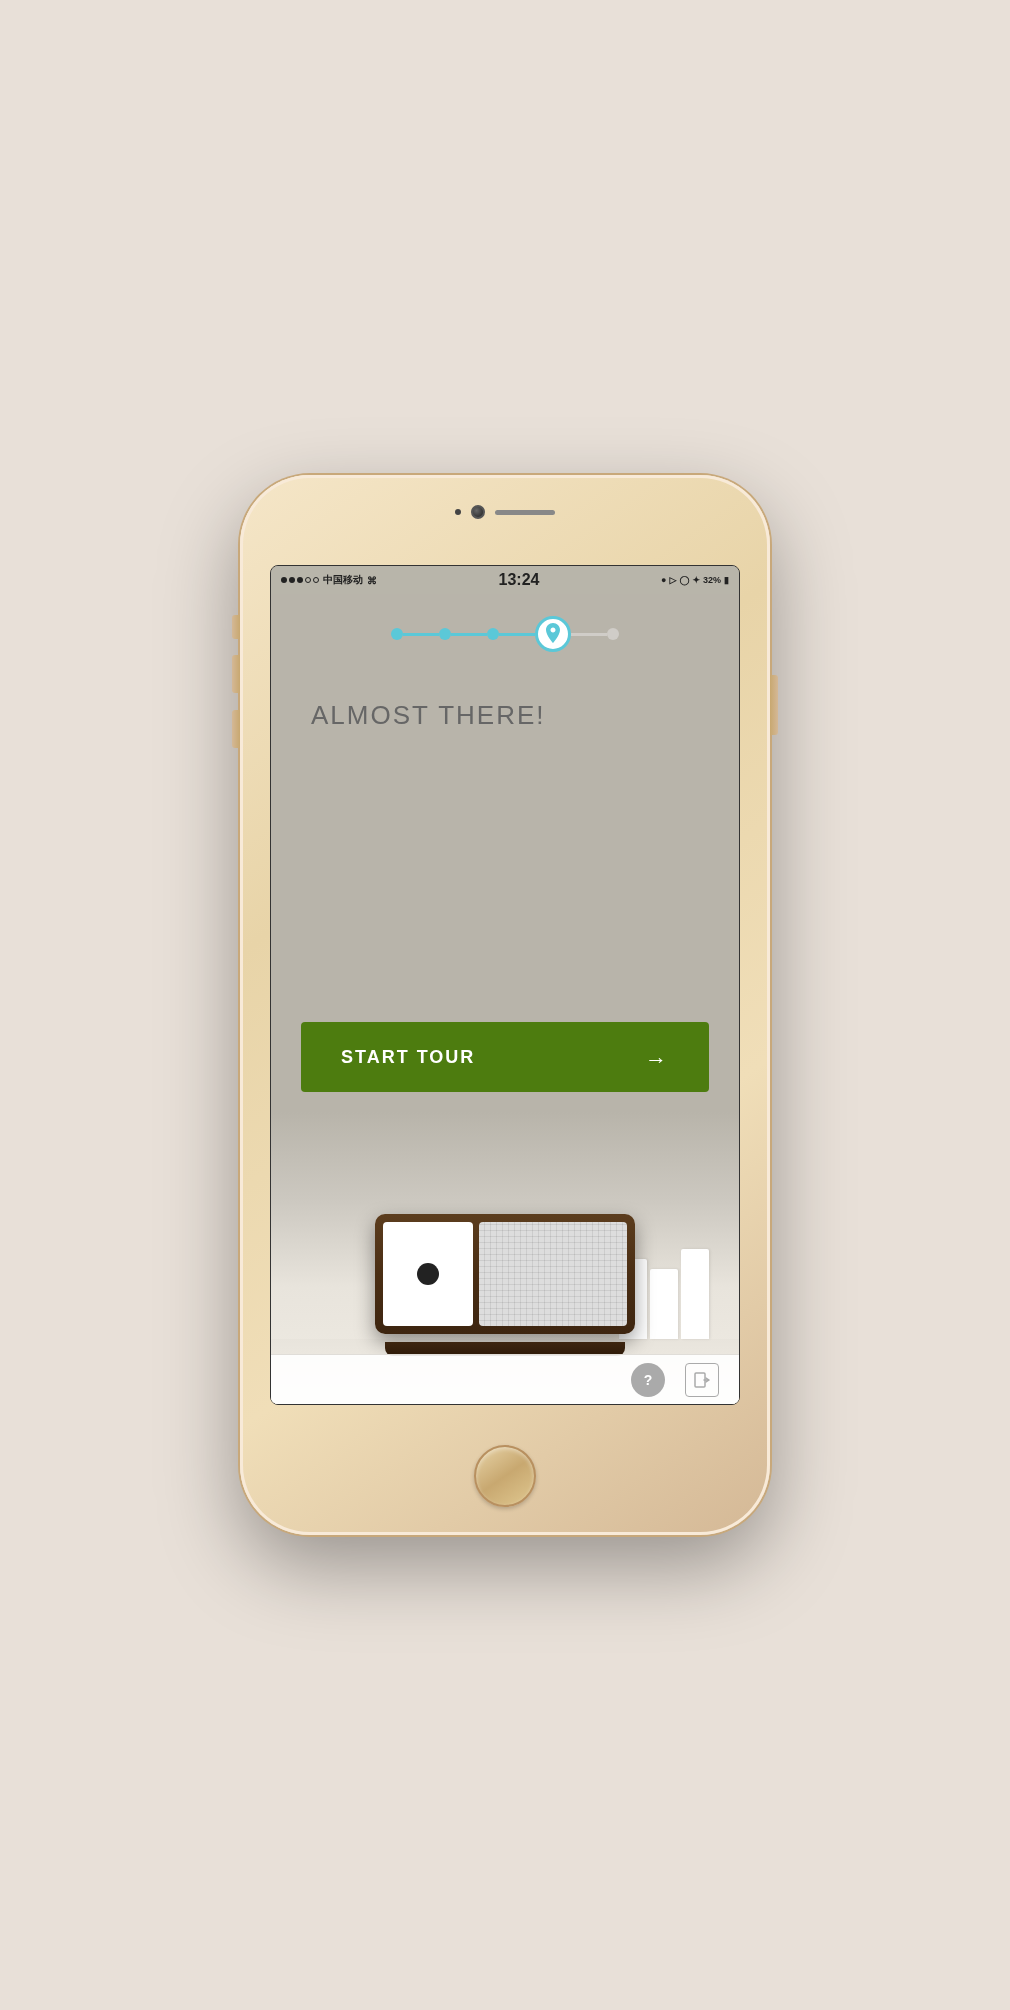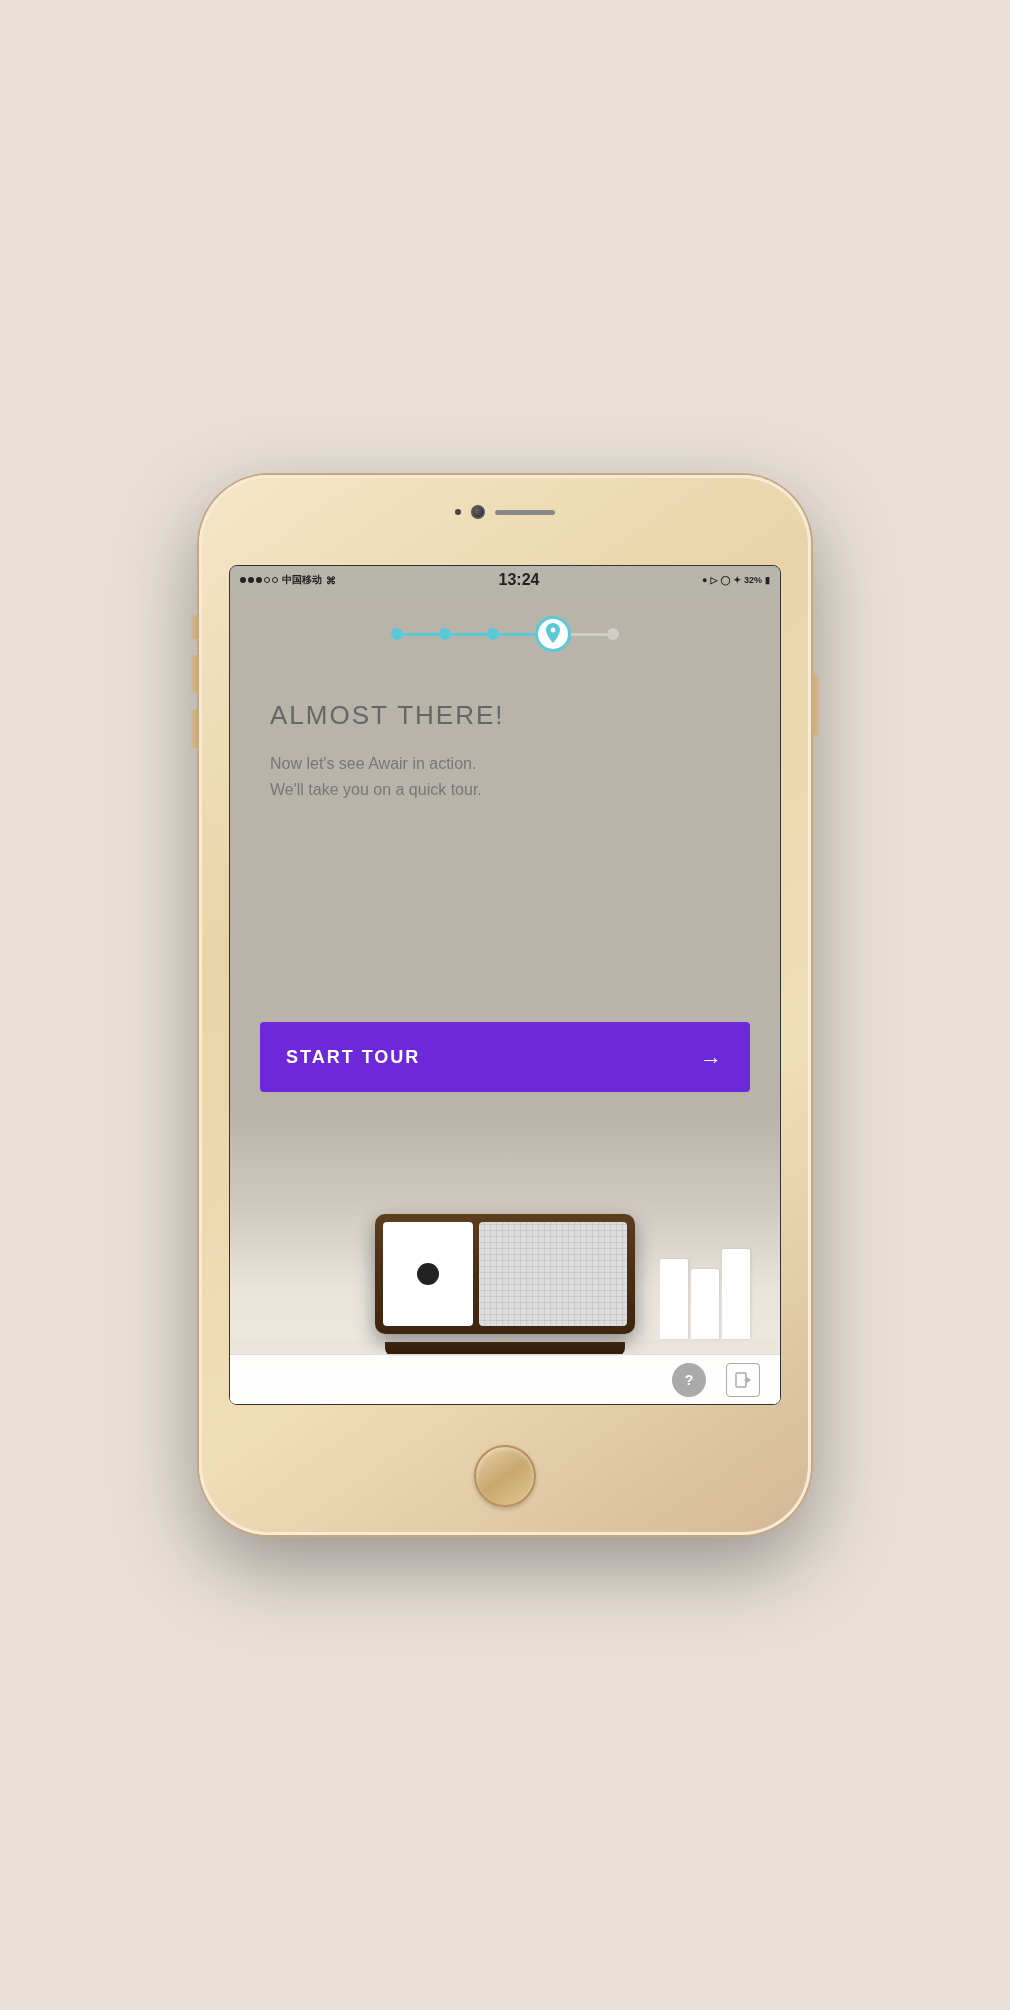--- a/index.html
+++ b/index.html
@@ -7,21 +7,21 @@
       background: #e8e0d8;
       display: flex;
       justify-content: center;
       align-items: center;
       min-height: 2010px;
       font-family: -apple-system, 'Helvetica Neue', Arial, sans-serif;
     }
 
     .phone-wrapper {
       position: relative;
-      width: 612px;
+      width: 530px;
       height: 1060px;
       margin: auto;
     }
 
     .phone-frame {
       position: absolute;
       inset: 0;
       border-radius: 70px;
       background: linear-gradient(145deg, #f5e6c8, #e8d4a8, #f0deb8, #d4b896);
       box-shadow:
@@ -127,25 +127,25 @@
     .subtext {
       font-size: 16px;
       color: #777;
       line-height: 1.6;
       font-weight: 300;
     }
 
     
     .start-tour-btn {
       margin: 10px 30px 20px;
-      background: #6d28d9;
+      background: #4d7c0f;
       color: white;
       border: none;
       border-radius: 4px;
-      padding: 22px 26px;
+      padding: 22px 40px;
       font-size: 18px;
       font-weight: 600;
       letter-spacing: 2px;
       cursor: pointer;
       display: flex;
       align-items: center;
       justify-content: space-between;
       width: calc(100% - 60px);
     }
     .arrow-right {
@@ -404,24 +404,20 @@
               <path d="M8 0C4.13 0 1 3.13 1 7c0 5.25 7 13 7 13s7-7.75 7-13c0-3.87-3.13-7-7-7zm0 9.5C6.62 9.5 5.5 8.38 5.5 7S6.62 4.5 8 4.5 10.5 5.62 10.5 7 9.38 9.5 8 9.5z" fill="#5bc8d8"></path>
             </svg>
           </span>
         </div>
         <div class="prog-line inactive"></div>
         <div class="prog-dot inactive"></div>
       </div>
 
       <div class="main-text">
         <div class="headline">ALMOST THERE!</div>
-        <div class="subtext">
-          <span>Now let's see Awair in action.</span><br>
-          <span>We'll take you on a quick tour.</span>
-        </div>
       </div>
 
       <button class="start-tour-btn">
         <span>START TOUR</span>
         <span class="arrow-right">→</span>
       </button>
 
       <div class="device-image-area">
         <div class="shelf"></div>
 

